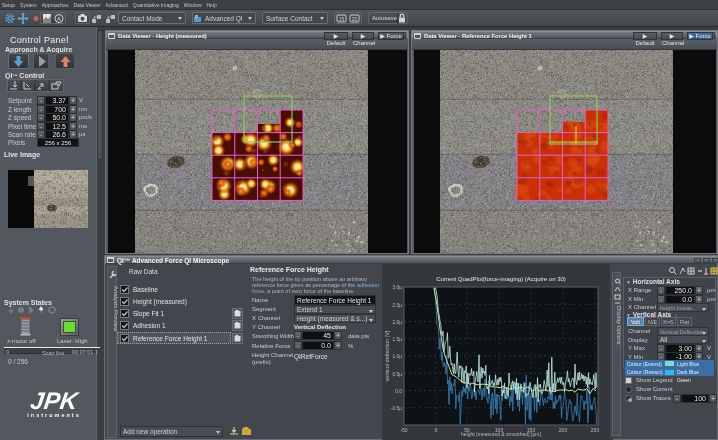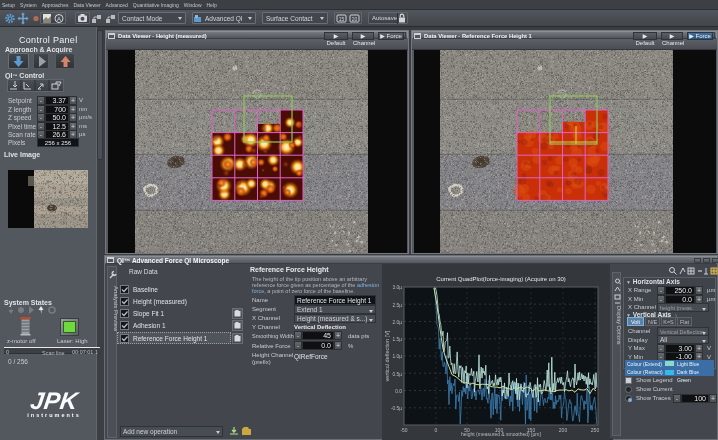--- a/index.html
+++ b/index.html
@@ -268,21 +268,21 @@
  <div class="tbtn" style="left:368px;width:40px;color:#d6d9dc;font-size:6px;line-height:11px;text-align:left;padding-left:3px">Autosave<span style="position:absolute;left:28px;top:0;width:1px;height:11px;background:#2e3134"></span></div>
  <svg class="abs" style="left:397px;top:3px" width="10" height="11" viewBox="0 0 10 11">
         <rect x="2" y="4.5" width="6" height="5" rx="0.5" fill="#d2d5d9"></rect>
         <path d="M3.2 4.5V3a1.8 1.8 0 013.6 0v1.5" fill="none" stroke="#d2d5d9" stroke-width="1.2"></path>
       </svg>
 </div>
 
 <div class="abs" style="left:0;top:27px;width:104px;height:413px;background:#53575e;border-right:1px solid #36393d">
  <div class="abs" style="left:96px;top:0;width:8px;height:413px;background:#3b3f44;border-left:1px solid #63676d"></div>
  <div class="abs" style="left:97px;top:3px;width:6px;height:130px;background:#4c5056;border:1px solid #33363a;border-radius:2px"></div>
- <div class="abs" style="left:19px;top:8px;font-size:9px;color:#eef0f2;letter-spacing:0.3px">Control Panel</div>
+ <div class="abs" style="left:10px;top:8px;font-size:9px;color:#eef0f2;letter-spacing:0.3px">Control Panel</div>
  <div class="abs" style="left:5px;top:19px;font-size:7px;font-weight:bold;color:#dfe2e5">Approach &amp; Acquire</div>
  <div class="abs" style="left:8px;top:26px;width:21px;height:16px;background:linear-gradient(#41464c,#303438);border:1px solid #6a6f75;border-radius:2px"></div>
  <svg class="abs" style="left:13px;top:29px" width="11" height="11">
         <path d="M3.5 0h4v5h3L5.5 11 0.5 5h3z" fill="#5b9bd0"></path>
       </svg>
  <div class="abs" style="left:33px;top:26px;width:16px;height:16px;background:linear-gradient(#41464c,#303438);border:1px solid #565b61;border-radius:2px"></div>
  <svg class="abs" style="left:38px;top:29px" width="9" height="11">
         <path d="M1 0l7 5.5L1 11z" fill="#9aa0a6"></path>
       </svg>
  <div class="abs" style="left:55px;top:26px;width:20px;height:16px;background:linear-gradient(#41464c,#303438);border:1px solid #565b61;border-radius:2px"></div>

